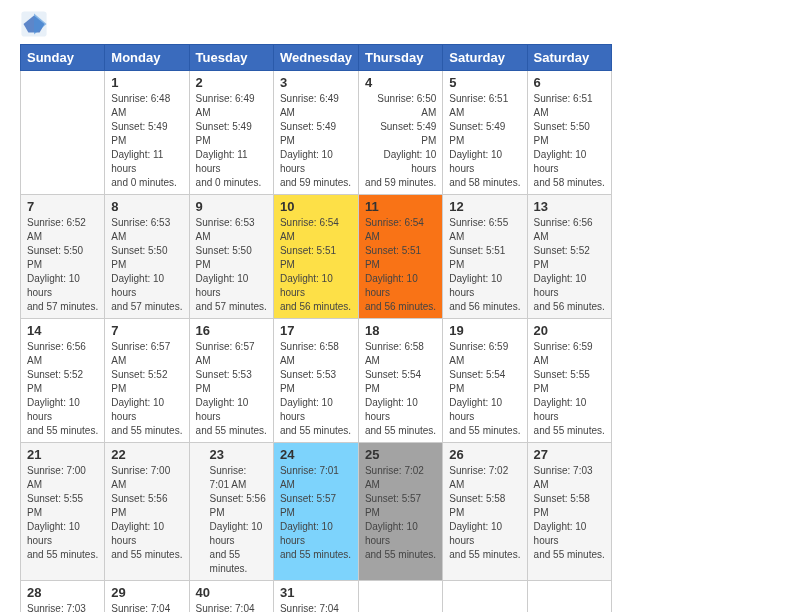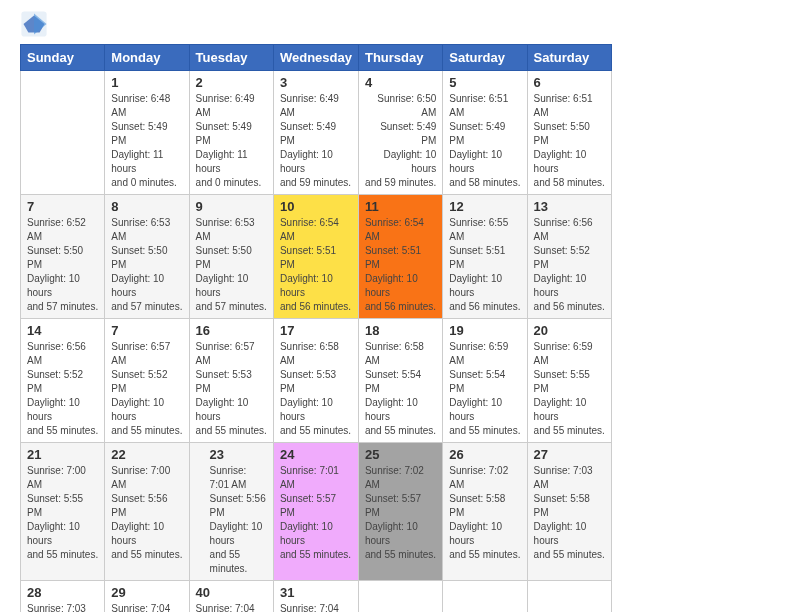--- a/index.html
+++ b/index.html
@@ -286,21 +286,21 @@
 Daylight: 10 hours
 and 55 minutes.</div>
           </td>
           <td style="background: rgb(245, 245, 245); padding-left: 20px;">
             <div class="day-number">23</div>
             <div class="day-info" style="white-space: pre-line;">Sunrise: 7:01 AM
 Sunset: 5:56 PM
 Daylight: 10 hours
 and 55 minutes.</div>
           </td>
-          <td style="background: #f0abfc;">
+          <td style="background: #7dd3fc;">
             <div class="day-number">24</div>
             <div class="day-info" style="white-space: pre-line;">Sunrise: 7:01 AM
 Sunset: 5:57 PM
 Daylight: 10 hours
 and 55 minutes.</div>
           </td>
           <td style="background: #a3a3a3;">
             <div class="day-number">25</div>
             <div class="day-info" style="white-space: pre-line;">Sunrise: 7:02 AM
 Sunset: 5:57 PM

